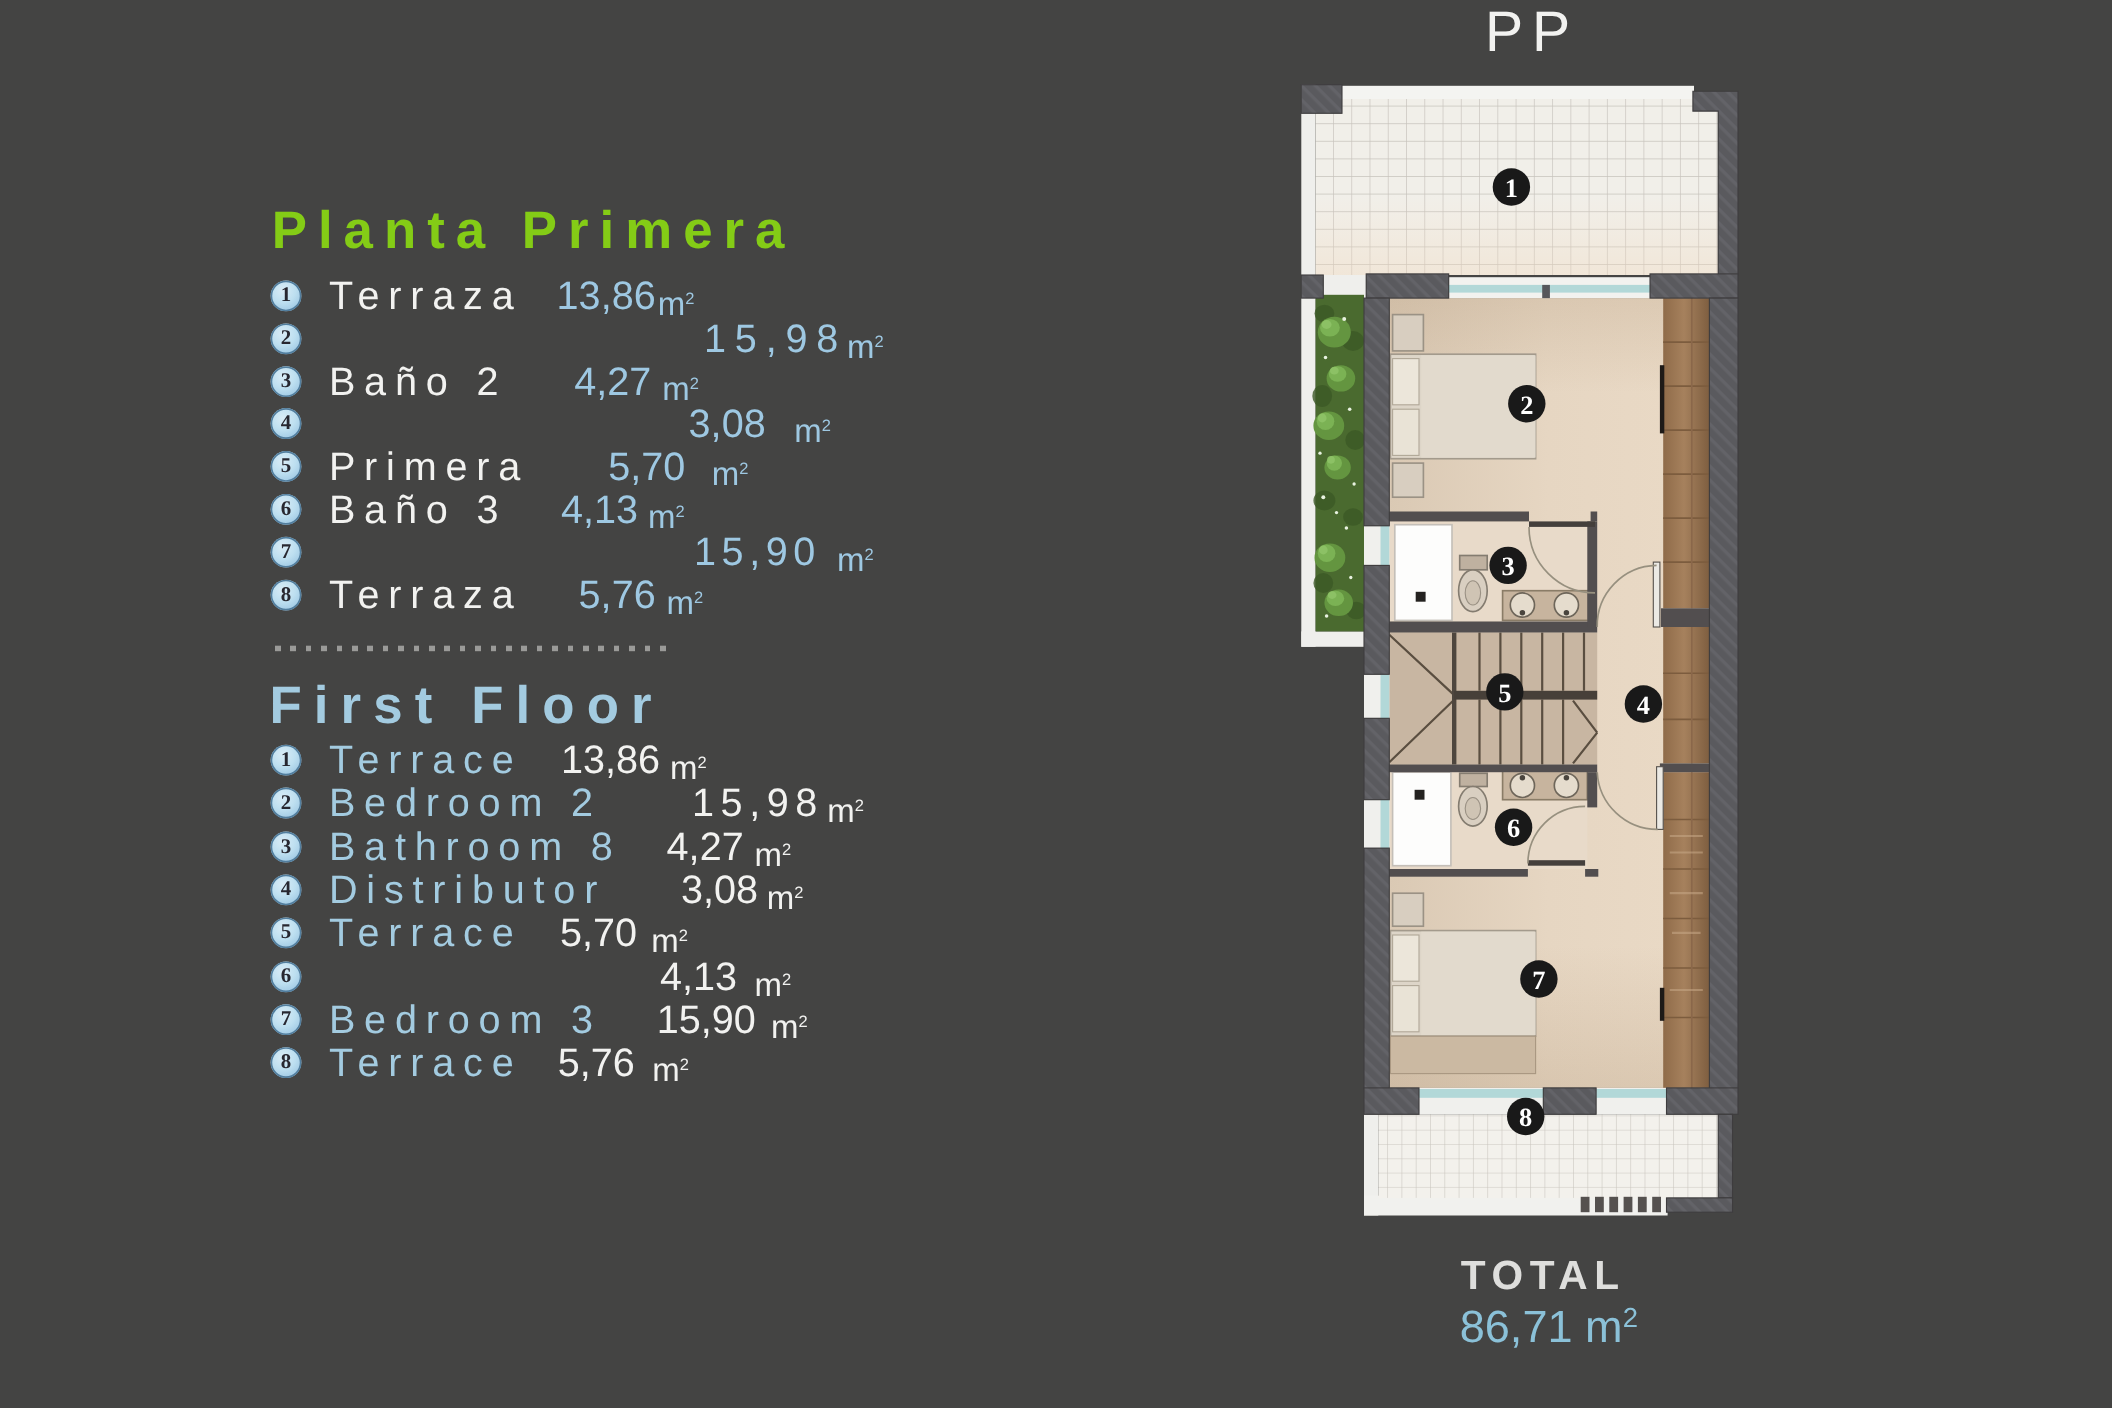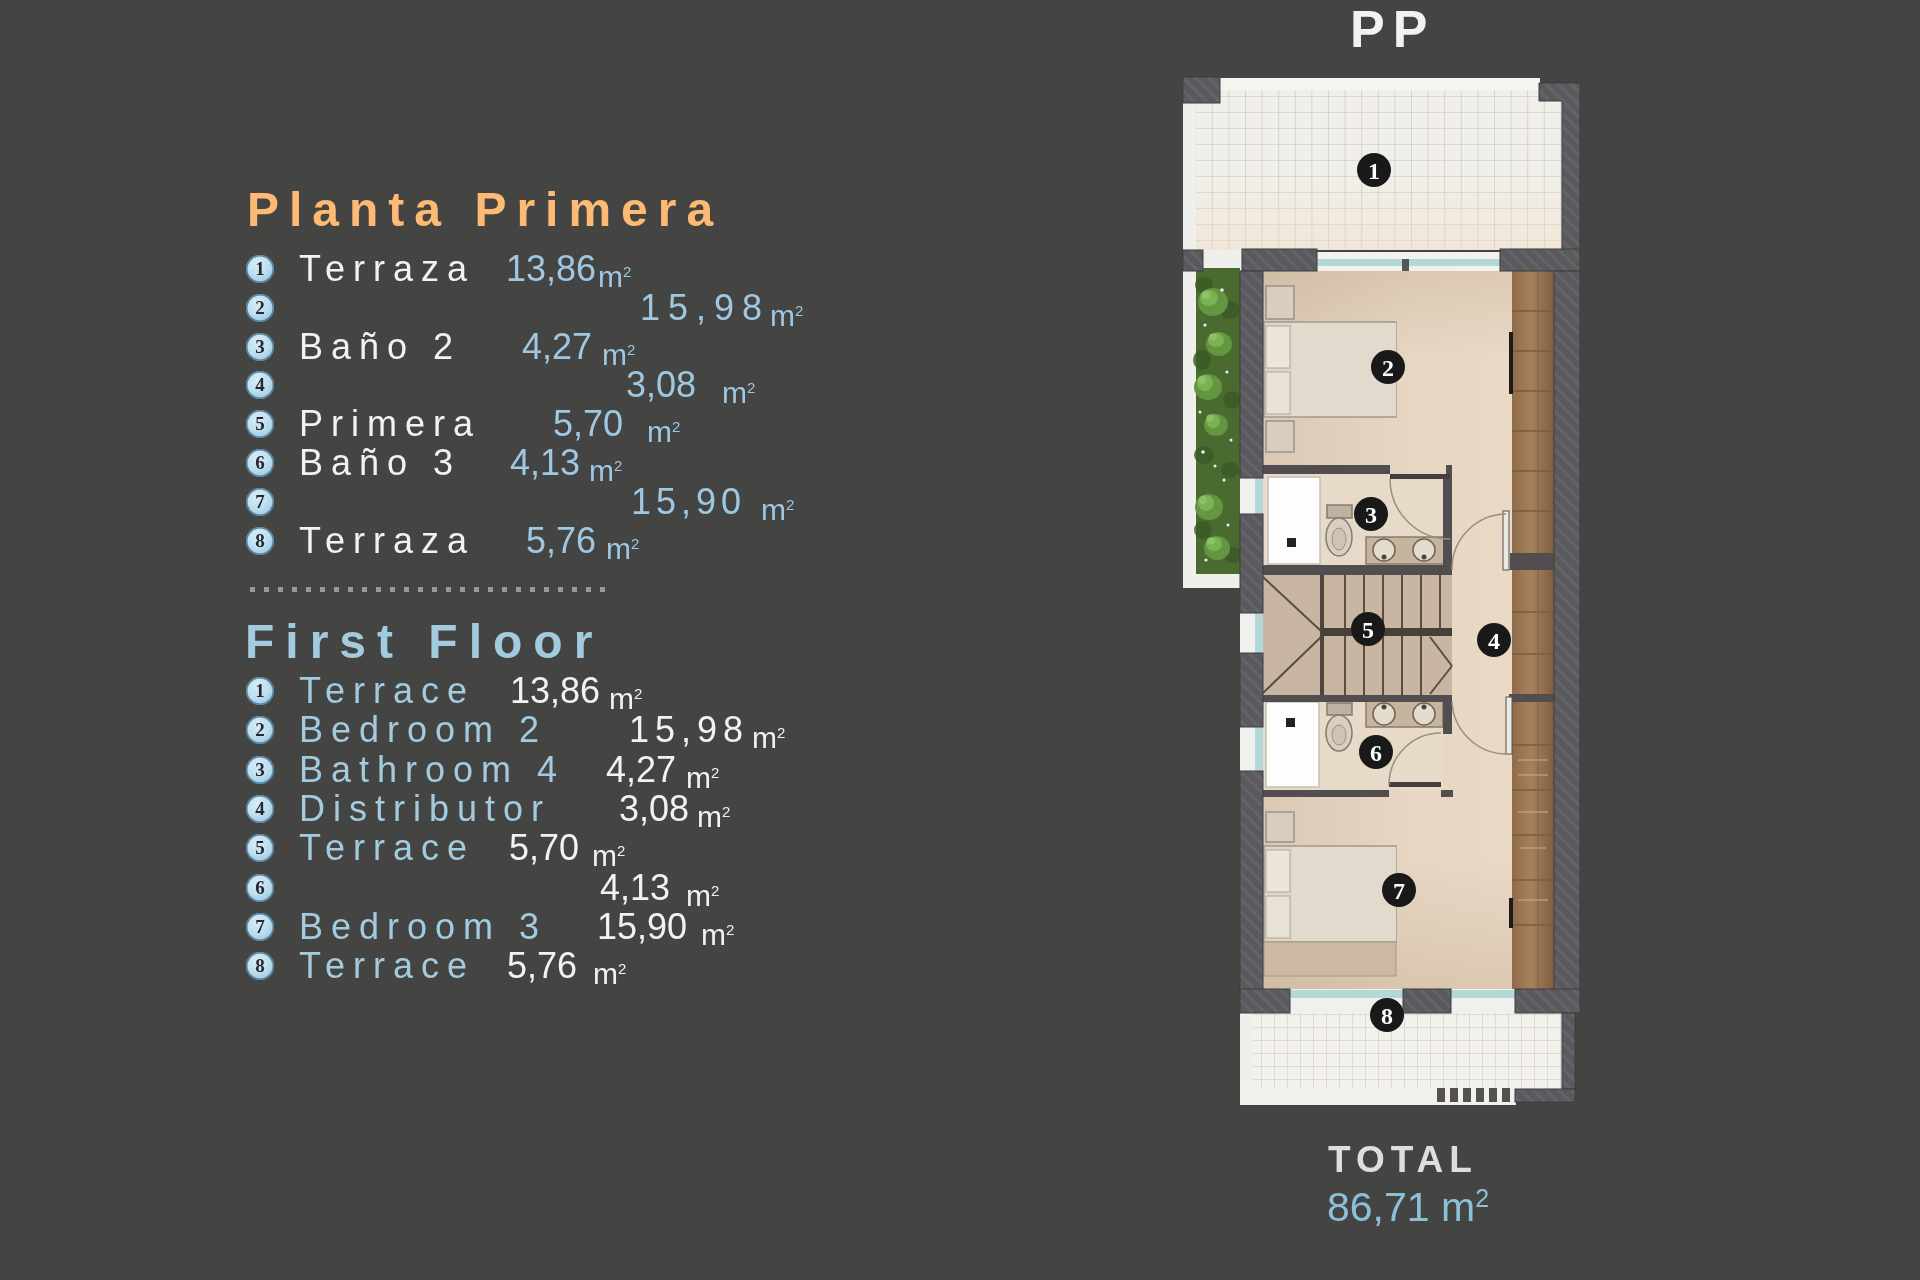--- a/index.html
+++ b/index.html
@@ -16,23 +16,23 @@
   .m2a sup,.m2b sup{font-size:15px;vertical-align:10px;letter-spacing:0;}
   .circ{position:absolute;width:28px;height:28px;border-radius:50%;
         background:radial-gradient(circle at 40% 32%, #d9ecf6 0%, #bddff0 45%, #a5cde6 72%, #8db3d0 100%);
         box-shadow:0 0 0 1.5px #527e9e inset;
         color:#272730;font-weight:bold;font-size:19px;line-height:28px;text-align:center;
         font-family:"Liberation Serif", serif;}
 </style>
 </head>
 <body>
 
-<div class="abs" style="left:1350px;top:3px;color:#f2f2f0;font-size:52px;font-weight:bold;letter-spacing:8px;line-height:52px;">PP</div>
-
-<div class="abs" style="left:247px;top:184px;color:#fdba74;font-size:48px;font-weight:bold;letter-spacing:10px;line-height:52px;">Planta Primera</div>
+<div class="abs" style="left:1350px;top:3px;color:#f2f2f0;font-size:52px;font-weight:normal;letter-spacing:8px;line-height:52px;">PP</div>
+
+<div class="abs" style="left:247px;top:184px;color:#84cc16;font-size:48px;font-weight:bold;letter-spacing:10px;line-height:52px;">Planta Primera</div>
 
 <div id="list1">
 
 <div class="row" style="top:247.0px">
 <span class="circ" style="left:246px;top:8px">1</span>
 <span class="lbl1" style="left:299px;top:0px">Terraza</span>
 <span class="val1" style="left:506px;top:0px;letter-spacing:0px">13,86</span>
 <span class="m2a" style="left:598px;top:3px">m<sup>2</sup></span>
 </div>
 
@@ -98,21 +98,21 @@
 
 <div class="row" style="top:708.3px">
 <span class="circ" style="left:246px;top:8px">2</span>
 <span class="lbl2" style="left:299px;top:0px">Bedroom 2</span>
 <span class="val2" style="left:629px;top:0px;letter-spacing:6px">15,98</span>
 <span class="m2b" style="left:752px;top:3px">m<sup>2</sup></span>
 </div>
 
 <div class="row" style="top:747.6px">
 <span class="circ" style="left:246px;top:8px">3</span>
-<span class="lbl2" style="left:299px;top:0px">Bathroom 4</span>
+<span class="lbl2" style="left:299px;top:0px">Bathroom 8</span>
 <span class="val2" style="left:606px;top:0px;letter-spacing:0px">4,27</span>
 <span class="m2b" style="left:686px;top:3px">m<sup>2</sup></span>
 </div>
 
 <div class="row" style="top:786.9px">
 <span class="circ" style="left:246px;top:8px">4</span>
 <span class="lbl2" style="left:299px;top:0px">Distributor</span>
 <span class="val2" style="left:619px;top:0px;letter-spacing:0px">3,08</span>
 <span class="m2b" style="left:697px;top:3px">m<sup>2</sup></span>
 </div>

